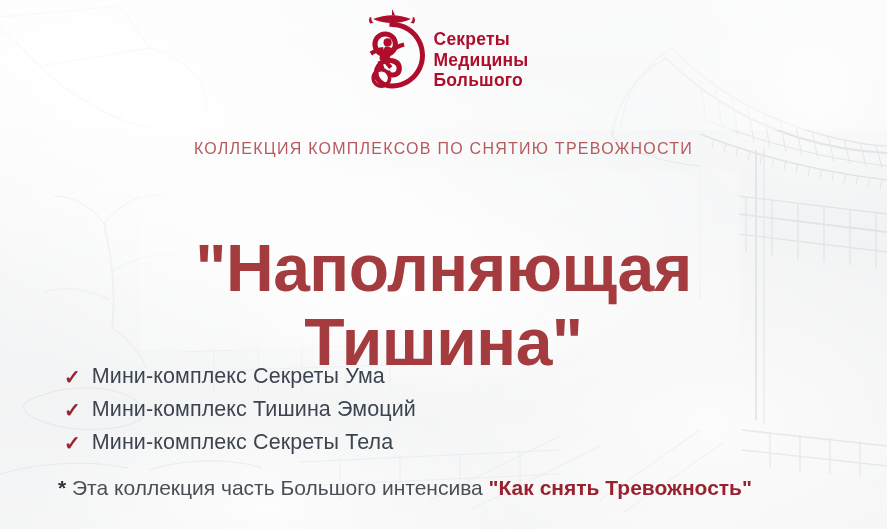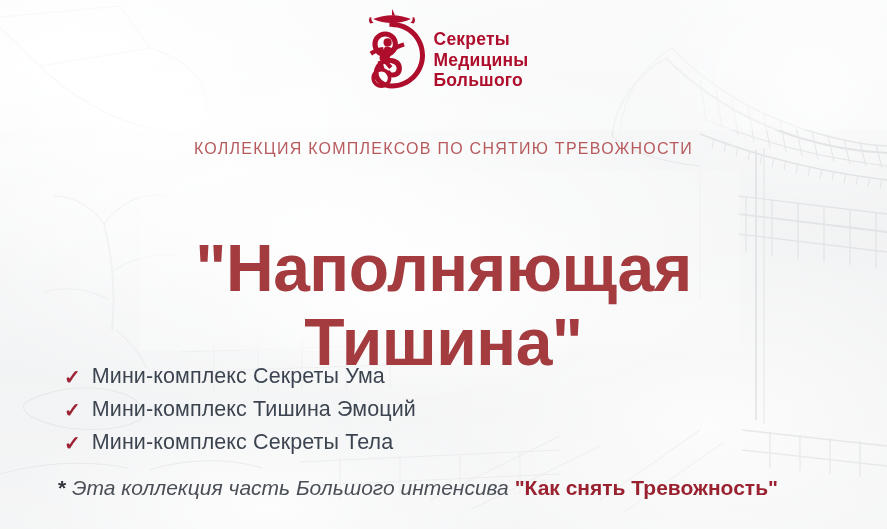--- a/index.html
+++ b/index.html
@@ -164,21 +164,21 @@
     position: absolute;
     left: 58px;
     top: 476px;
     font-family: "Liberation Sans", sans-serif;
     font-size: 21px;
     color: #4A4F57;
     letter-spacing: 0;
     white-space: nowrap;
   }
   .footnote .fn-star { color: #2F333A; font-weight: bold; }
-  .footnote .fn-plain { color: #4A4F57; font-style: italic; }
+  .footnote .fn-plain { color: #4A4F57; }
   .footnote .fn-accent {
     color: #9A2230;
     font-weight: bold;
   }
 </style>
 </head>
 <body>
 
 <div class="slide">
 

